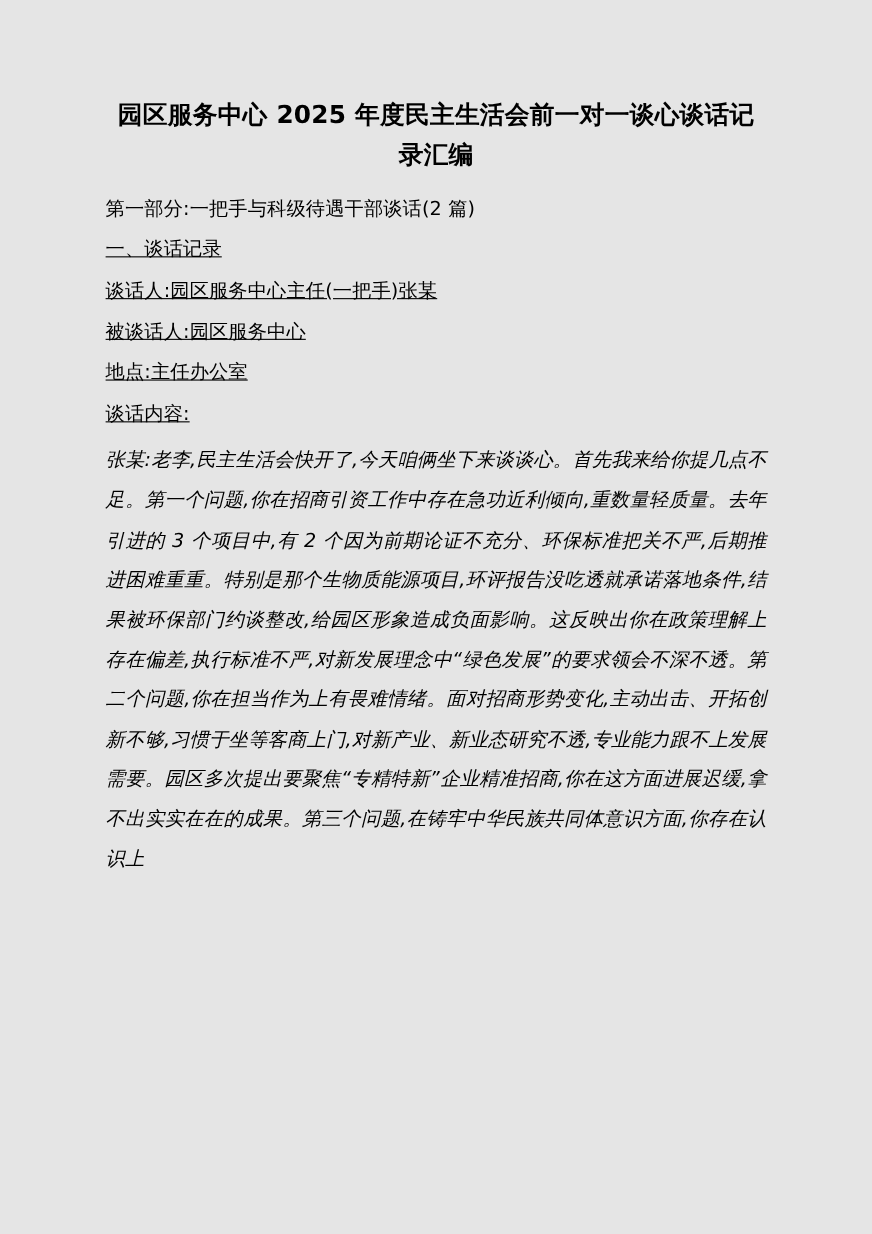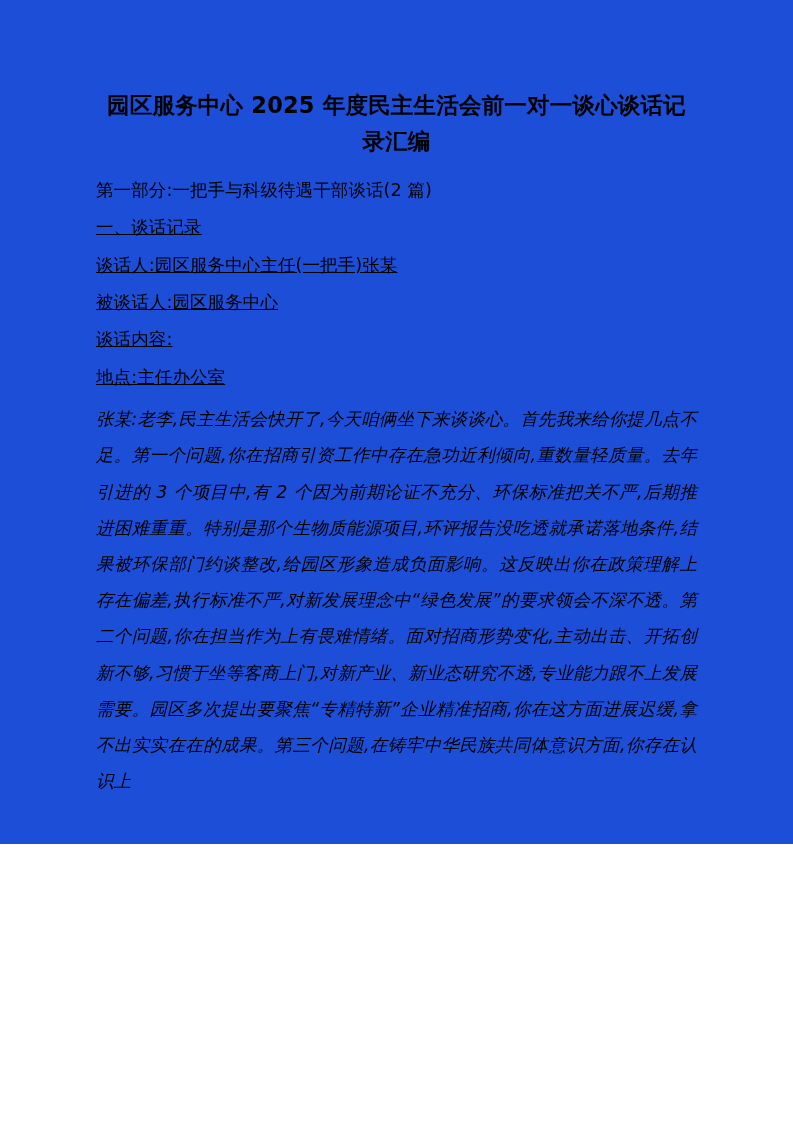--- a/index.html
+++ b/index.html
@@ -10,23 +10,23 @@
   body {
     width: 793px;
     height: 1122px;
     font-family: "DejaVu Sans", "Liberation Sans", sans-serif;
     color: #000000;
     overflow: hidden;
   }
   .page {
     box-sizing: border-box;
     width: 793px;
-    height: 844px;
+    height: 1122px;
     padding: 88px 96px 60px 96px;
-    background: #1d4ed8;
+    background: #e5e5e5;
   }
   .doc-title {
     font-size: 22.5px;
     font-weight: bold;
     line-height: 1.58;
     text-align: center;
     letter-spacing: 0.2px;
     margin: 0 0 14px 0;
   }
   .para {
@@ -54,20 +54,20 @@
 
 <div class="page">
 
   <h1 class="doc-title">园区服务中心 2025 年度民主生活会前一对一谈心谈话记录汇编</h1>
 
   <p class="para">第一部分:一把手与科级待遇干部谈话(2 篇)</p>
   <p class="para">一、谈话记录</p>
 
   <p class="para">谈话人:园区服务中心主任(一把手)张某</p>
   <p class="para">被谈话人:园区服务中心</p>
+  <p class="para">地点:主任办公室</p>
   <p class="para">谈话内容:</p>
-  <p class="para">地点:主任办公室</p>
 
   <div class="body-block">
     <p class="para">张某:老李,民主生活会快开了,今天咱俩坐下来谈谈心。首先我来给你提几点不足。第一个问题,你在招商引资工作中存在急功近利倾向,重数量轻质量。去年引进的 3 个项目中,有 2 个因为前期论证不充分、环保标准把关不严,后期推进困难重重。特别是那个生物质能源项目,环评报告没吃透就承诺落地条件,结果被环保部门约谈整改,给园区形象造成负面影响。这反映出你在政策理解上存在偏差,执行标准不严,对新发展理念中“绿色发展”的要求领会不深不透。第二个问题,你在担当作为上有畏难情绪。面对招商形势变化,主动出击、开拓创新不够,习惯于坐等客商上门,对新产业、新业态研究不透,专业能力跟不上发展需要。园区多次提出要聚焦“专精特新”企业精准招商,你在这方面进展迟缓,拿不出实实在在的成果。第三个问题,在铸牢中华民族共同体意识方面,你存在认识上</p>
   </div>
 
 </div>
 
 </body></html>

